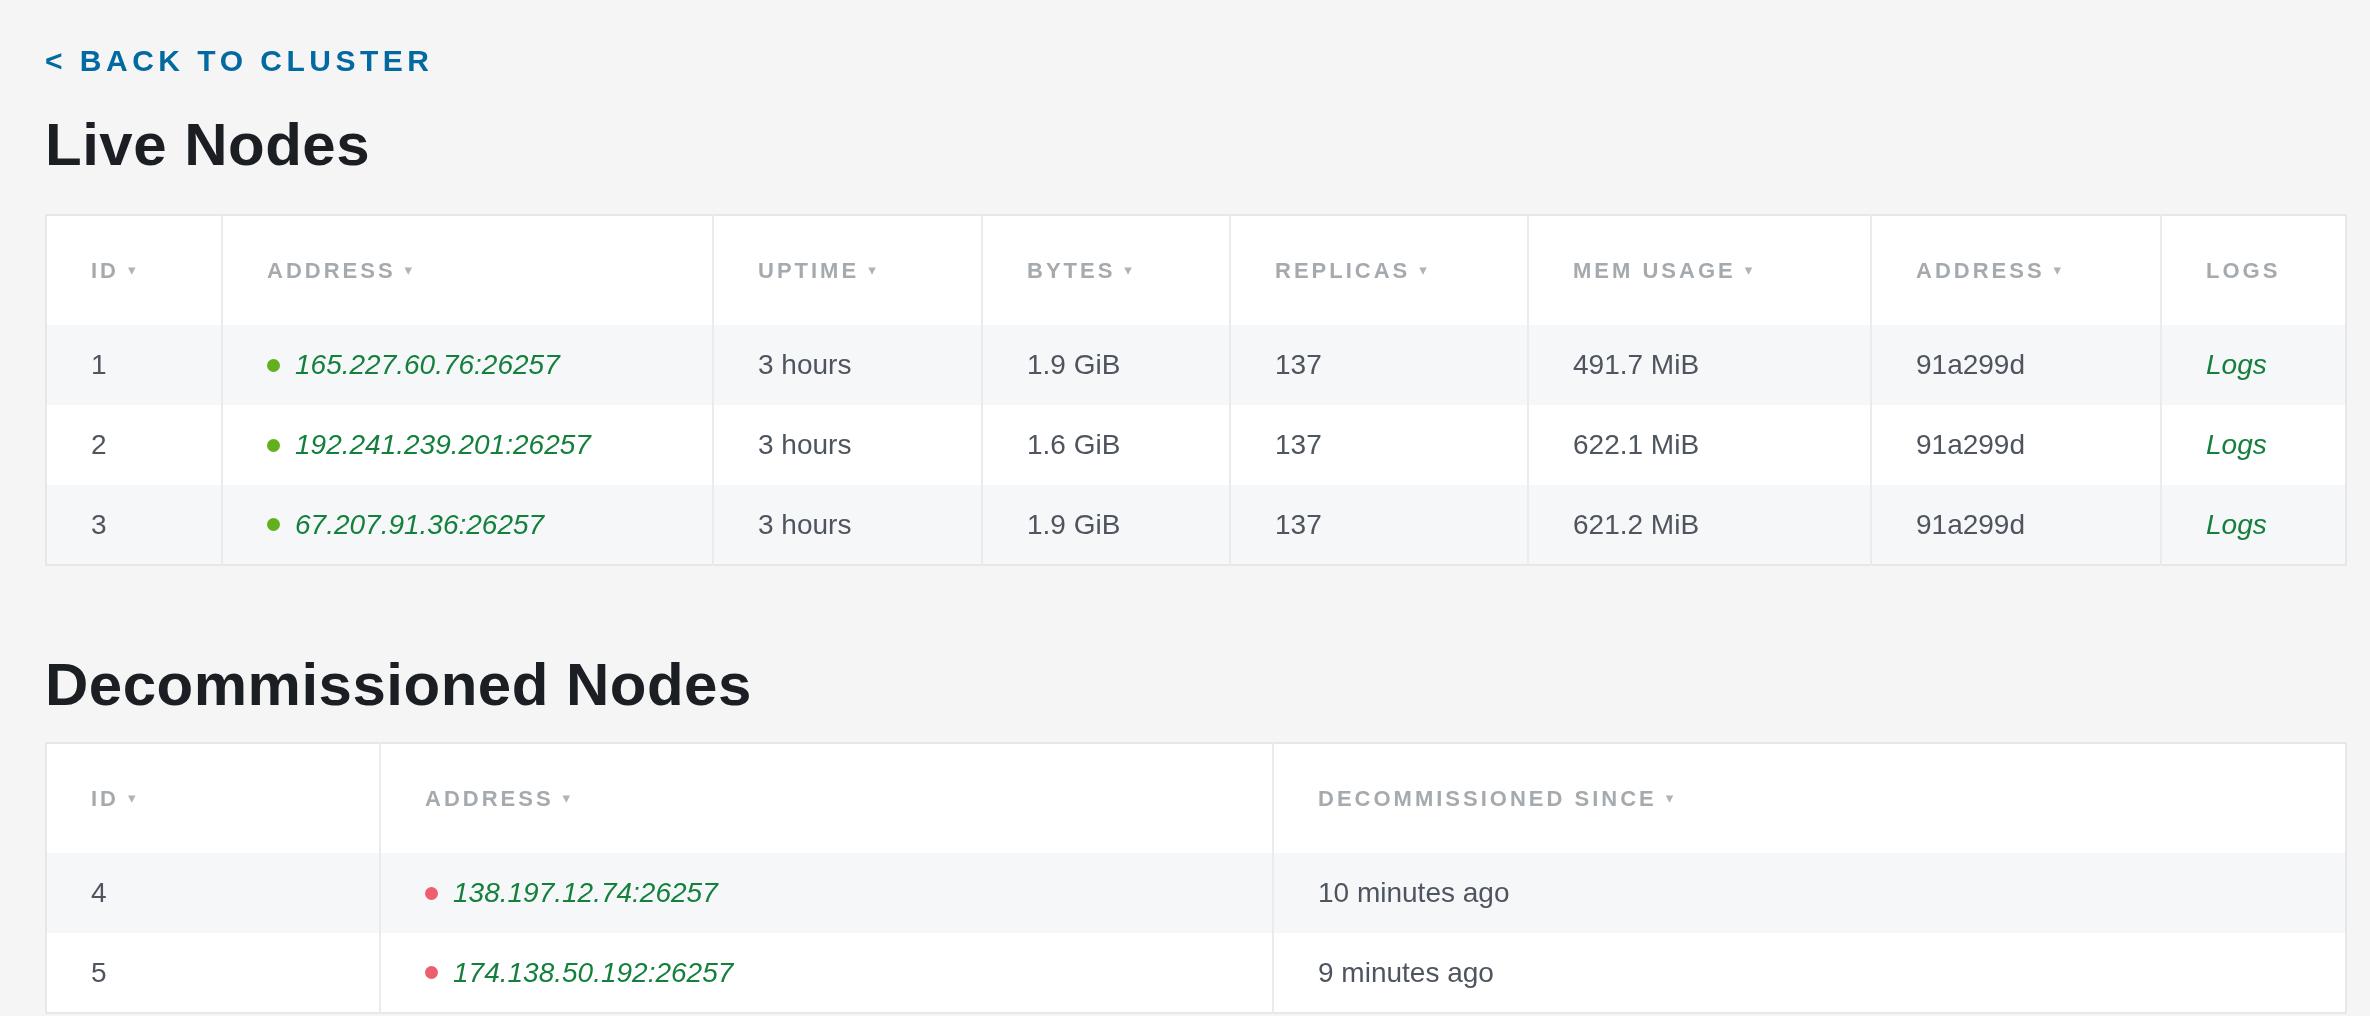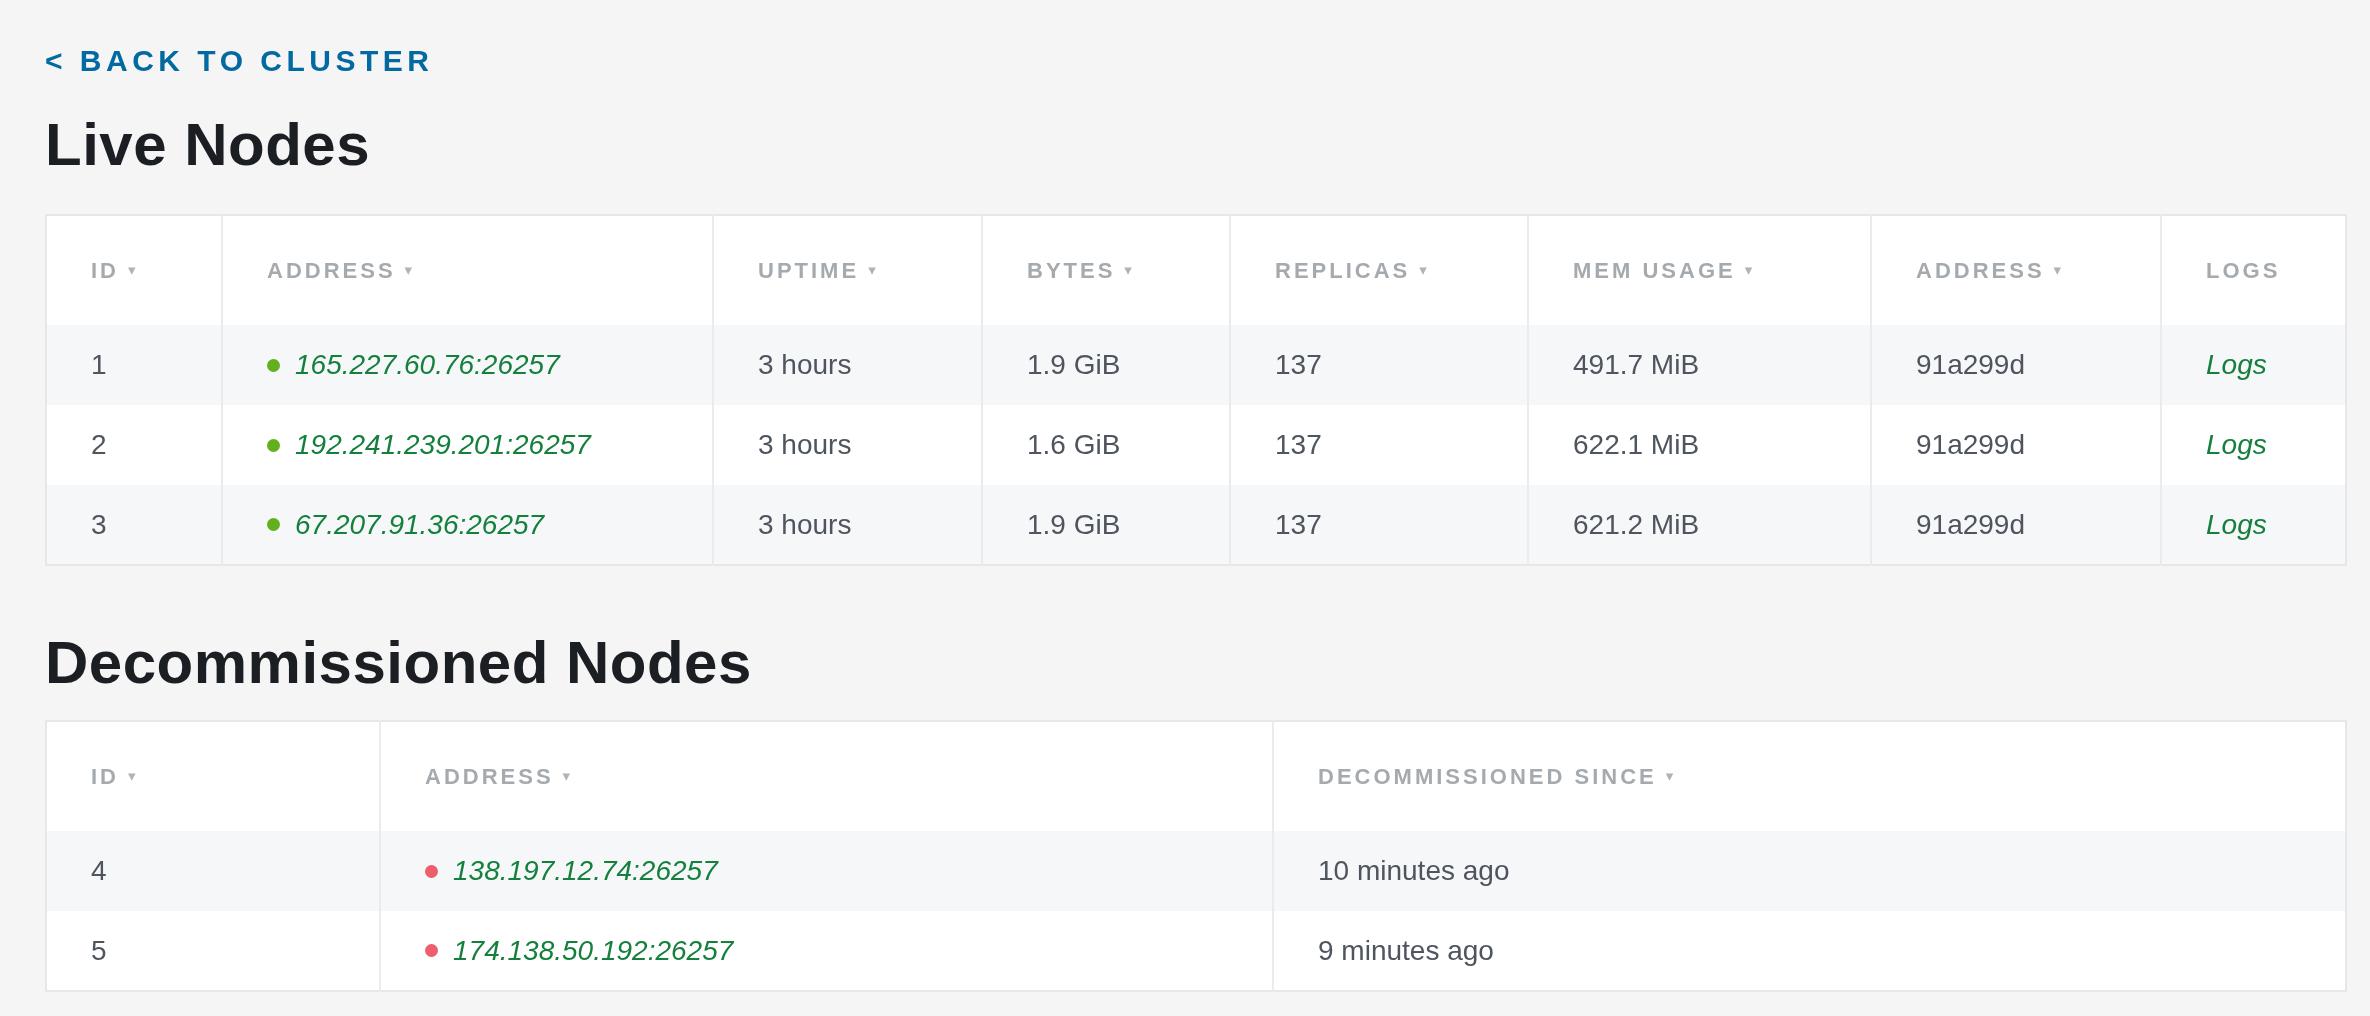--- a/index.html
+++ b/index.html
@@ -22,21 +22,21 @@
     cursor: pointer;
   }
   h1.section-title {
     font-size: 60px;
     line-height: 54px;
     font-weight: bold;
     color: #1B1E23;
     margin: 40px 0 42px 0;
     letter-spacing: 0.5px;
   }
-  h1.section-title.second { margin-top: 70px; margin-bottom: 30px; }
+  h1.section-title.second { margin-top: 92px; margin-bottom: 30px; }
   table.nodes {
     width: 2300px;
     table-layout: fixed;
     border-collapse: collapse;
     border: 2px solid #E5E7E8;
     background: #FFFFFF;
   }
   th, td {
     border-right: 2px solid #E9EBEC;
     text-align: left;

